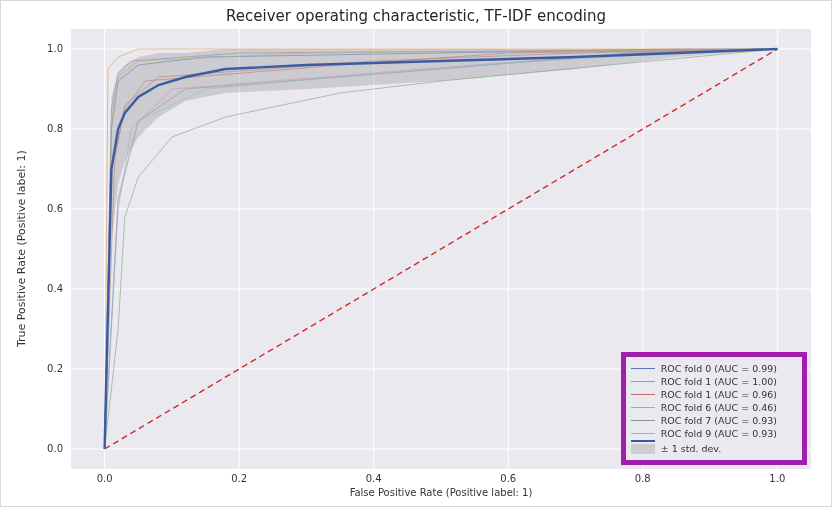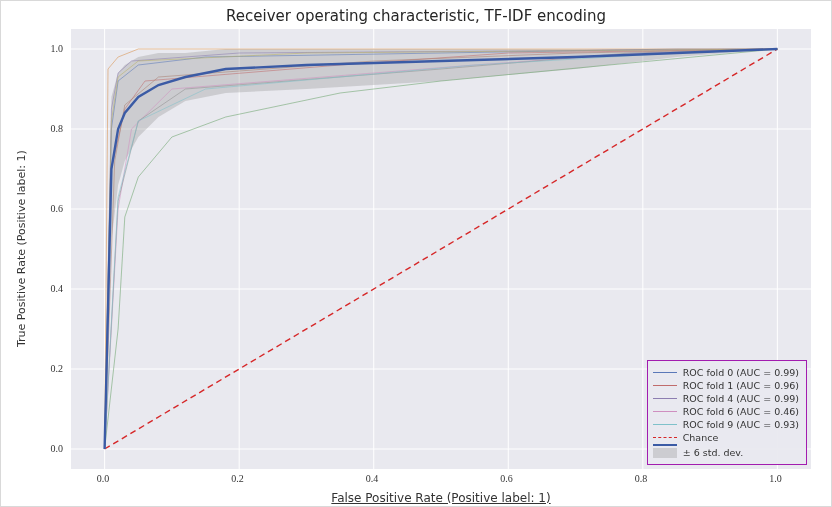--- a/index.html
+++ b/index.html
@@ -30,60 +30,58 @@
   .plot {
     position: absolute;
     left: 70px;
     top: 28px;
     width: 740px;
     height: 440px;
     background: #e9e9ef;
   }
   .xlabel {
     position: absolute;
-    bottom: 1px;
+    bottom: 8px;
     left: 70px;
     width: 740px;
     text-align: center;
-    font-size: 12px;
+    font-size: 10px;
     color: #333;
-    text-decoration: underline;
   }
   .ylabel {
     position: absolute;
     left: 14px;
     top: 28px;
     height: 440px;
     font-size: 11px;
     color: #333;
     writing-mode: vertical-rl;
     transform: rotate(180deg);
     text-align: center;
   }
   .tick-label {
     position: absolute;
     font-size: 10px;
     color: #333;
-    font-family: Liberation Serif, serif;
   }
   svg.curves {
     position: absolute;
     left: 0;
     top: 0;
     width: 100%;
     height: 100%;
     overflow: visible;
   }
   .legend {
     position: absolute;
     right: 4px;
     bottom: 4px;
     background: rgba(233,233,239,0.95);
-    border: 1px solid #a21caf;
-    padding: 5px 7px 5px 5px;
+    border: 5px solid #a21caf;
+    padding: 5px 25px 5px 5px;
     font-size: 9.5px;
     line-height: 13px;
     color: #333;
   }
   .legend-row {
     display: flex;
     align-items: center;
     gap: 6px;
     white-space: nowrap;
   }
@@ -142,45 +140,45 @@
         <path d="M33.6 420.0 L40.4 92.0 L47.1 48.0 L67.3 32.0 L235.5 24.0 L706.4 20.0 " stroke="#bab267" stroke-width="1" fill="none" opacity="0.55"></path>
         <path d="M33.6 420.0 L47.1 168.0 L67.3 92.0 L134.5 60.0 L403.6 36.0 L605.5 24.0 L706.4 20.0 " stroke="#7fc1ca" stroke-width="1" fill="none" opacity="0.55"></path>
         <path d="M33.6 420.0 L40.4 140.0 L47.1 100.0 L53.8 84.0 L67.3 68.0 L87.5 56.0 L114.4 48.0 L154.7 40.0 L235.5 36.0 L370.0 32.0 L504.5 28.0 L605.5 24.0 L706.4 20.0 " stroke="#3b5ba5" stroke-width="2.4" fill="none"></path>
       </svg>
     <div class="legend" id="legend">
         <div class="legend-row">
           <span class="swatch-line" style="border-top-color:#5a78b8"></span>
           <span>ROC fold 0 (AUC = 0.99)</span>
         </div>
         <div class="legend-row">
+          <span class="swatch-line" style="border-top-color:#d98f4a"></span>
+          <span>ROC fold 1 (AUC = 1.00)</span>
+        </div>
+        <div class="legend-row">
           <span class="swatch-line" style="border-top-color:#c06c6c"></span>
           <span>ROC fold 1 (AUC = 0.96)</span>
-        </div>
-        <div class="legend-row">
-          <span class="swatch-line" style="border-top-color:#8d7eb1"></span>
-          <span>ROC fold 4 (AUC = 0.99)</span>
         </div>
         <div class="legend-row">
           <span class="swatch-line" style="border-top-color:#cf8fc0"></span>
           <span>ROC fold 6 (AUC = 0.46)</span>
         </div>
         <div class="legend-row">
+          <span class="swatch-line" style="border-top-color:#8f8f8f"></span>
+          <span>ROC fold 7 (AUC = 0.93)</span>
+        </div>
+        <div class="legend-row">
           <span class="swatch-line" style="border-top-color:#7fc1ca"></span>
           <span>ROC fold 9 (AUC = 0.93)</span>
-        </div>
-        <div class="legend-row">
-          <span class="swatch-dash"></span>
-          <span>Chance</span>
         </div>
         <div class="legend-row">
           <span class="swatch-mean"></span>
         </div>
         <div class="legend-row">
           <span class="swatch-fill"></span>
-          <span>± 6 std. dev.</span>
+          <span>± 1 std. dev.</span>
         </div>
       </div>
   </div>
   <div class="xlabel">False Positive Rate (Positive label: 1)</div>
 <div class="tick-label" style="left: 95.6364px; top: 472px;">0.0</div>
     <div class="tick-label" style="left: 230.182px; top: 472px;">0.2</div>
     <div class="tick-label" style="left: 364.727px; top: 472px;">0.4</div>
     <div class="tick-label" style="left: 499.273px; top: 472px;">0.6</div>
     <div class="tick-label" style="left: 633.818px; top: 472px;">0.8</div>
     <div class="tick-label" style="left: 768.364px; top: 472px;">1.0</div>

